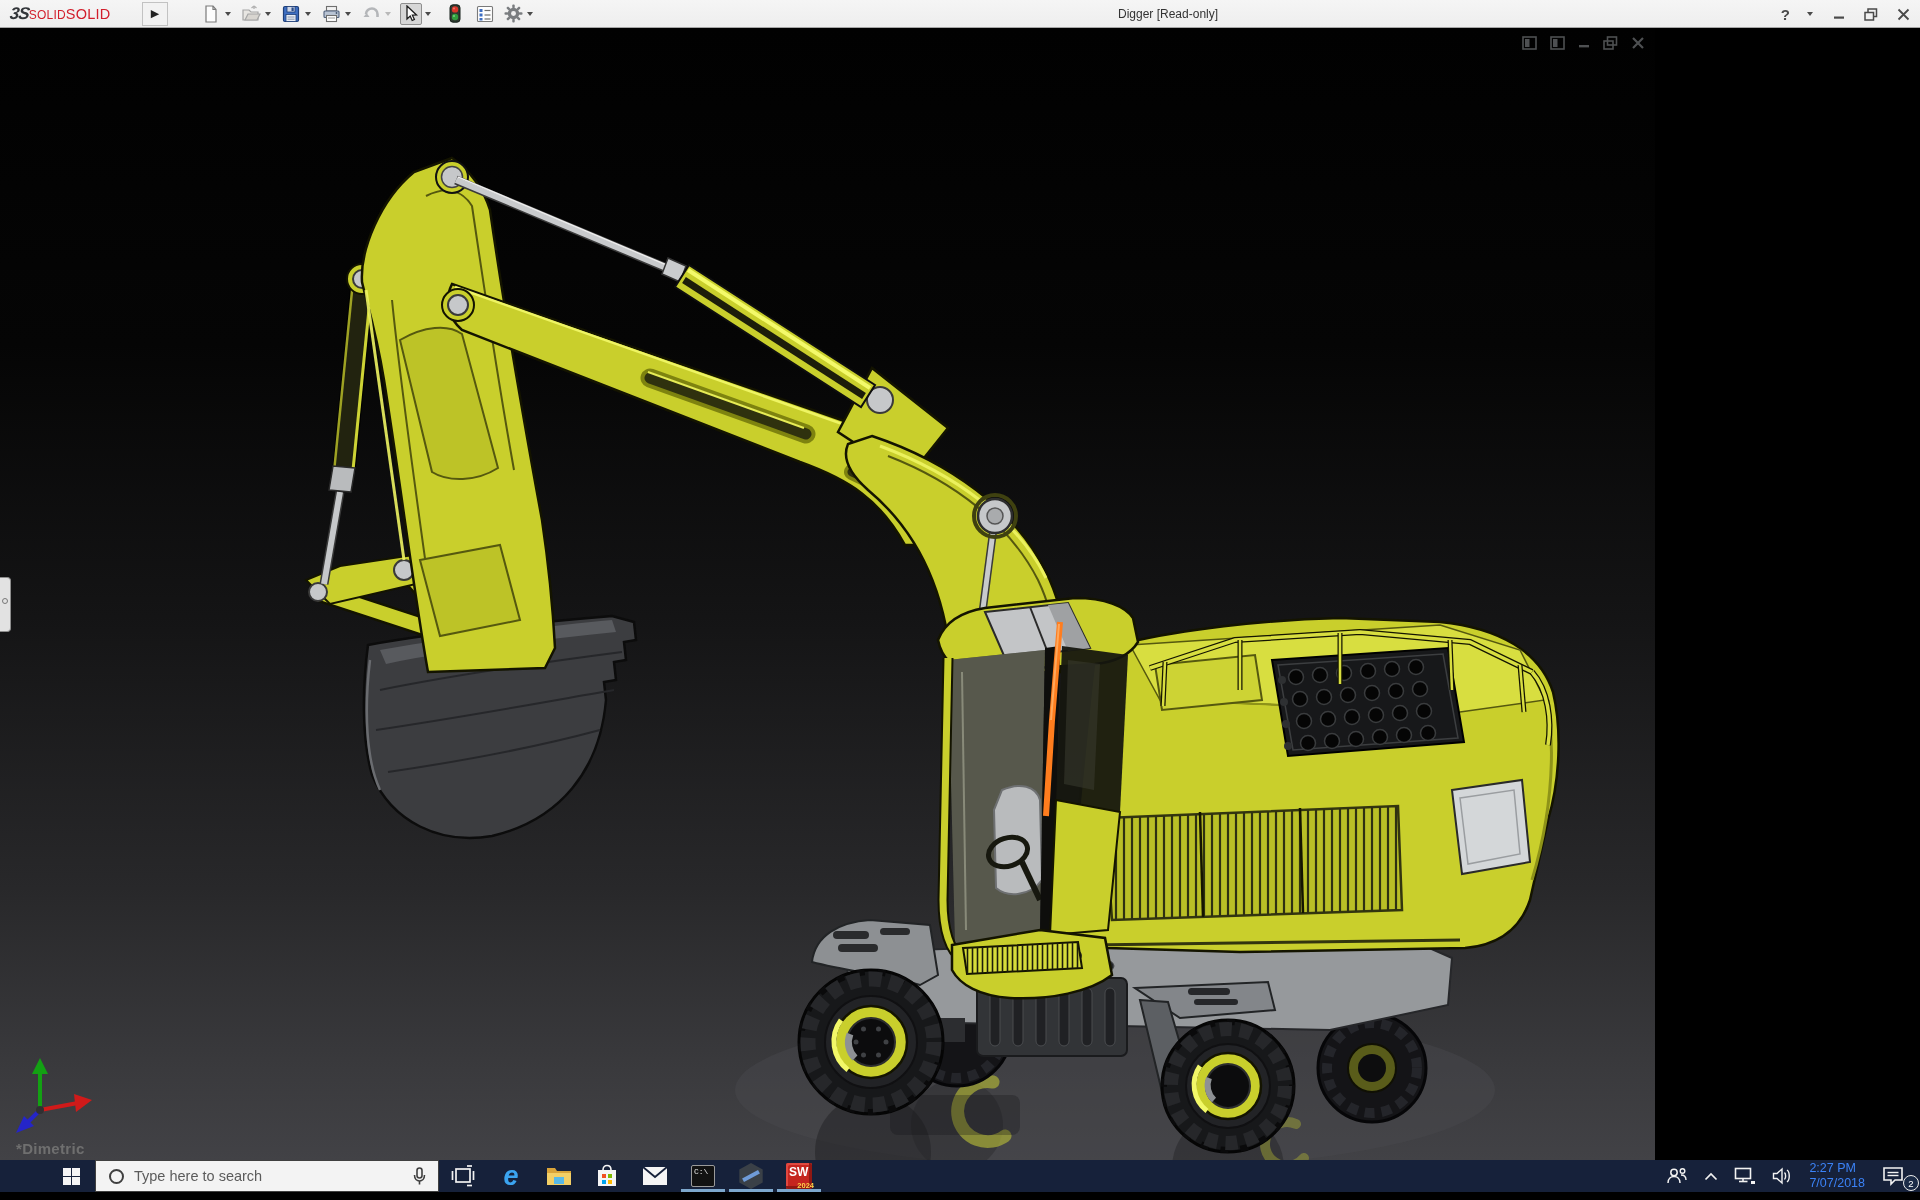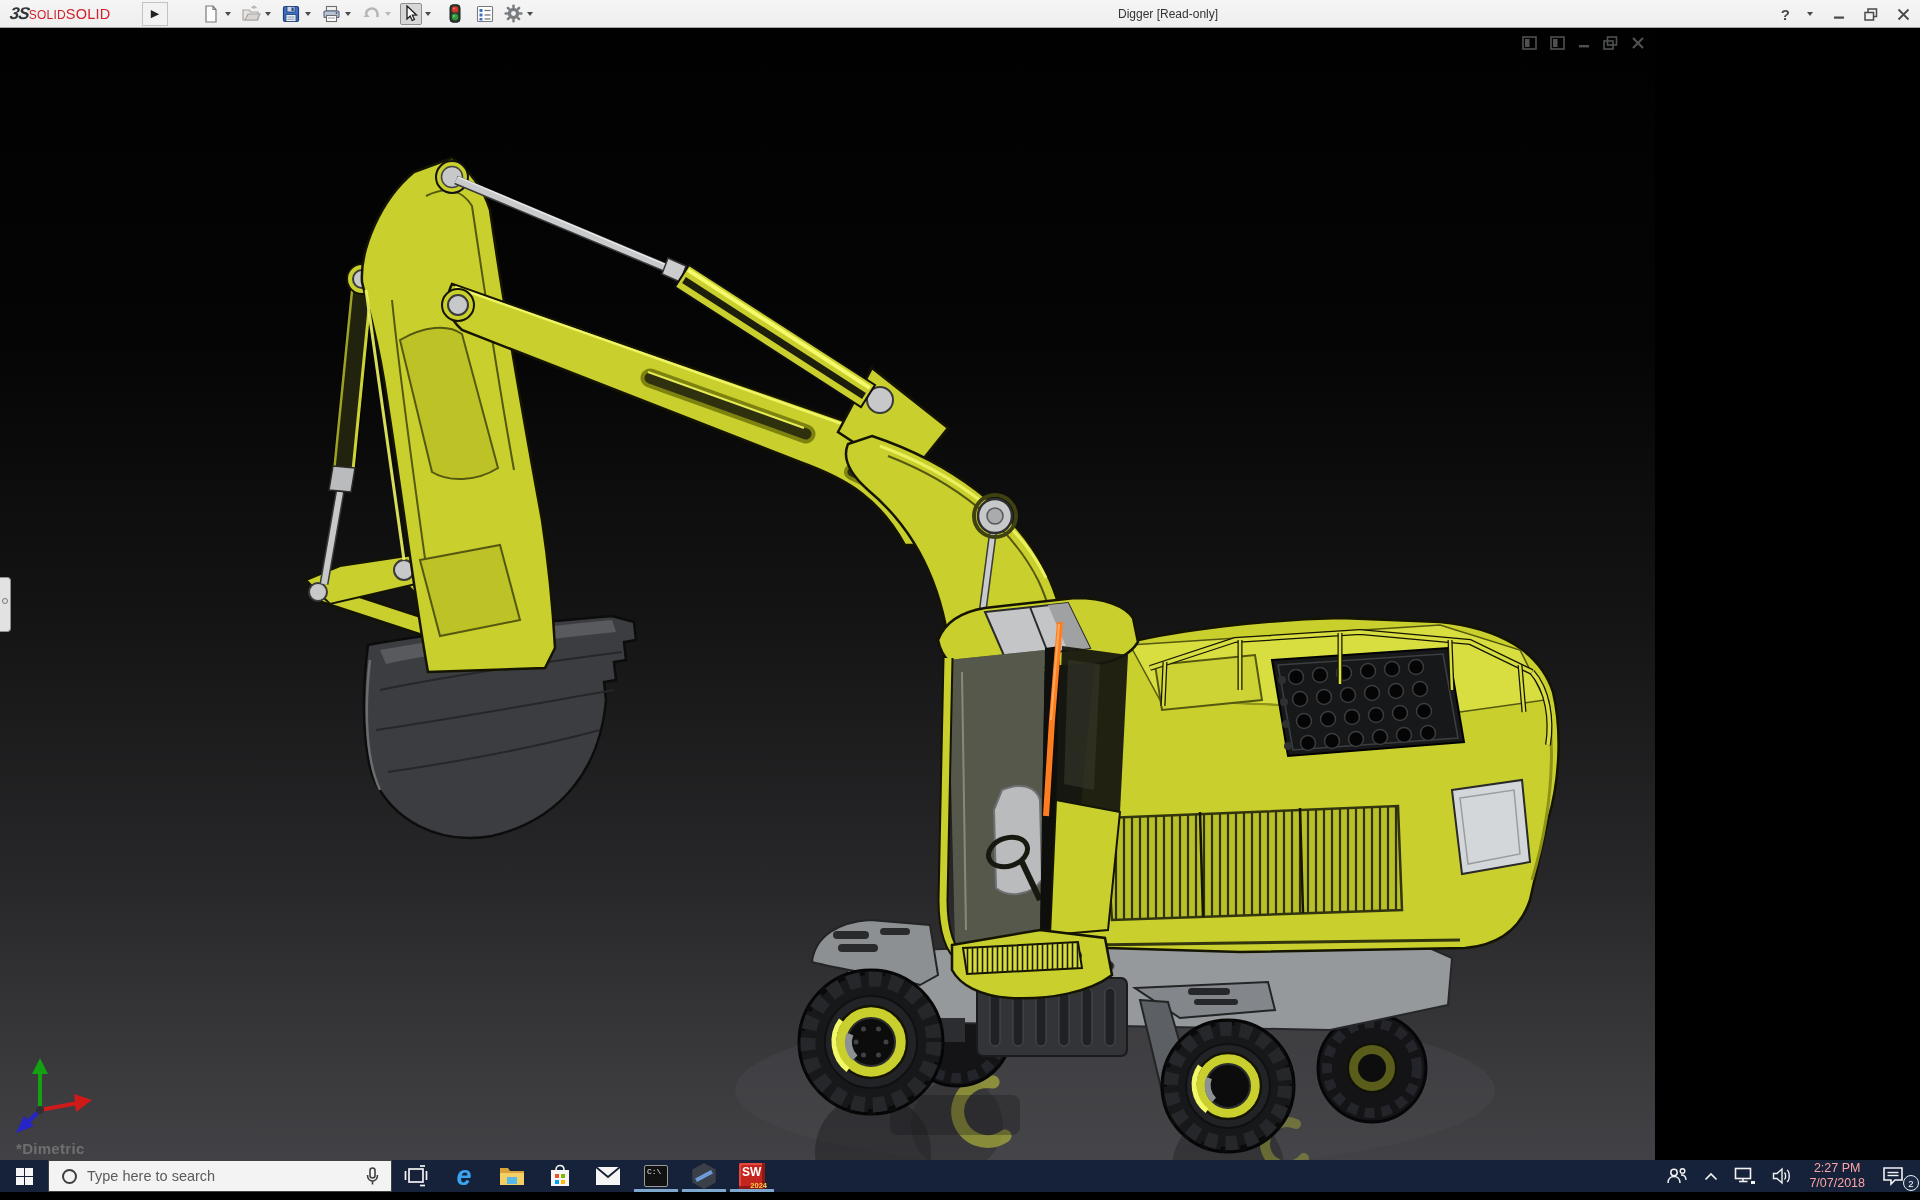--- a/index.html
+++ b/index.html
@@ -35,21 +35,21 @@
   .doc-controls { position:absolute; top:8px; right:10px; display:flex; align-items:center; gap:13px; }
   .fm-tab { position:absolute; left:0; top:549px; width:11px; height:55px; background:#e2e2e2;
             border:1px solid #8d8d8d; border-left:none; border-radius:0 4px 4px 0; }
   .fm-tab .dot { position:absolute; left:2px; top:20px; width:6px; height:6px; border:1px solid #787878;
                  border-radius:50%; }
   .orient-label { position:absolute; left:16px; top:1112px; font-size:15px; font-weight:bold;
                   color:#6f6f6f; letter-spacing:.3px; }
 
   
   .taskbar { position:absolute; left:0; top:1160px; width:1920px; height:32px; background:#16213a;
-             display:flex; align-items:stretch; }
+             display:flex; align-items:stretch;padding-left:47px; }
   .tb-btn { width:48px; display:flex; align-items:center; justify-content:center; position:relative; }
   .start-grid { width:17px; height:17px; display:grid; grid-template-columns:8px 8px; grid-template-rows:8px 8px; gap:1px; }
   .start-grid div { background:#f5f5f5; }
   .searchbox { width:344px; background:#f3f3f3; border:1px solid #404040; display:flex; align-items:center; position:relative; }
   .searchbox .ring { width:15px; height:15px; border:2.5px solid #3f3f3f; border-radius:50%; margin:0 10px 0 13px; }
   .searchbox input { border:none; outline:none; background:transparent; font-size:14.5px; color:#333;
                      font-family:"Liberation Sans", sans-serif; flex:1; }
   .searchbox input::placeholder { color:#5b5b5b; }
   .mic { margin-right:12px; }
   .underline { position:absolute; bottom:0; left:2px; width:44px; height:3px; background:#7da7cc; }
@@ -58,21 +58,21 @@
             color:#e8e8e8; font-family:"Liberation Mono", monospace; font-size:8px; padding:1px 2px; }
   .hex-ic { width:26px; height:26px; background:#3a4047; clip-path:polygon(50% 0,95% 25%,95% 75%,50% 100%,5% 75%,5% 25%);
             position:relative; }
   .hex-ic div { position:absolute; left:4px; top:11px; width:18px; height:4px; background:#6f9bd8; transform:rotate(-28deg); }
   .sw-ic { width:26px; height:26px; background:#c5251f; border-radius:2px; position:relative;
            box-shadow:inset -3px -3px 0 #8f1813, inset 2px 2px 0 #e04840;text-decoration:underline; }
   .sw-ic .sw-letters { position:absolute; left:3px; top:2px; font-size:12px; font-weight:bold; color:#fff; letter-spacing:0; }
   .sw-ic .sw-year { position:absolute; right:-2px; bottom:-1px; font-size:7.5px; font-weight:bold; color:#ffd24a; }
   .tray { margin-left:auto; display:flex; align-items:center; }
   .tray-btn { height:40px; display:flex; align-items:center; justify-content:center; padding:0 8px; position:relative; }
-  .clock { text-align:center; color:#fca5a5; font-size:12.5px; line-height:15px; padding:0 9px; }
+  .clock { text-align:left; color:#3b82f6; font-size:12.5px; line-height:15px; padding:0 9px; }
   .badge { position:absolute; right:1px; bottom:5px; width:16px; height:16px; background:#1b2b47;
            border:1.5px solid #ececec; border-radius:50%; color:#fff; font-size:9.5px; display:flex;
            align-items:center; justify-content:center; }
 </style>
 </head>
 <body>
 
 <div class="titlebar">
   <div class="brand">
     <span class="mark">3S</span>

